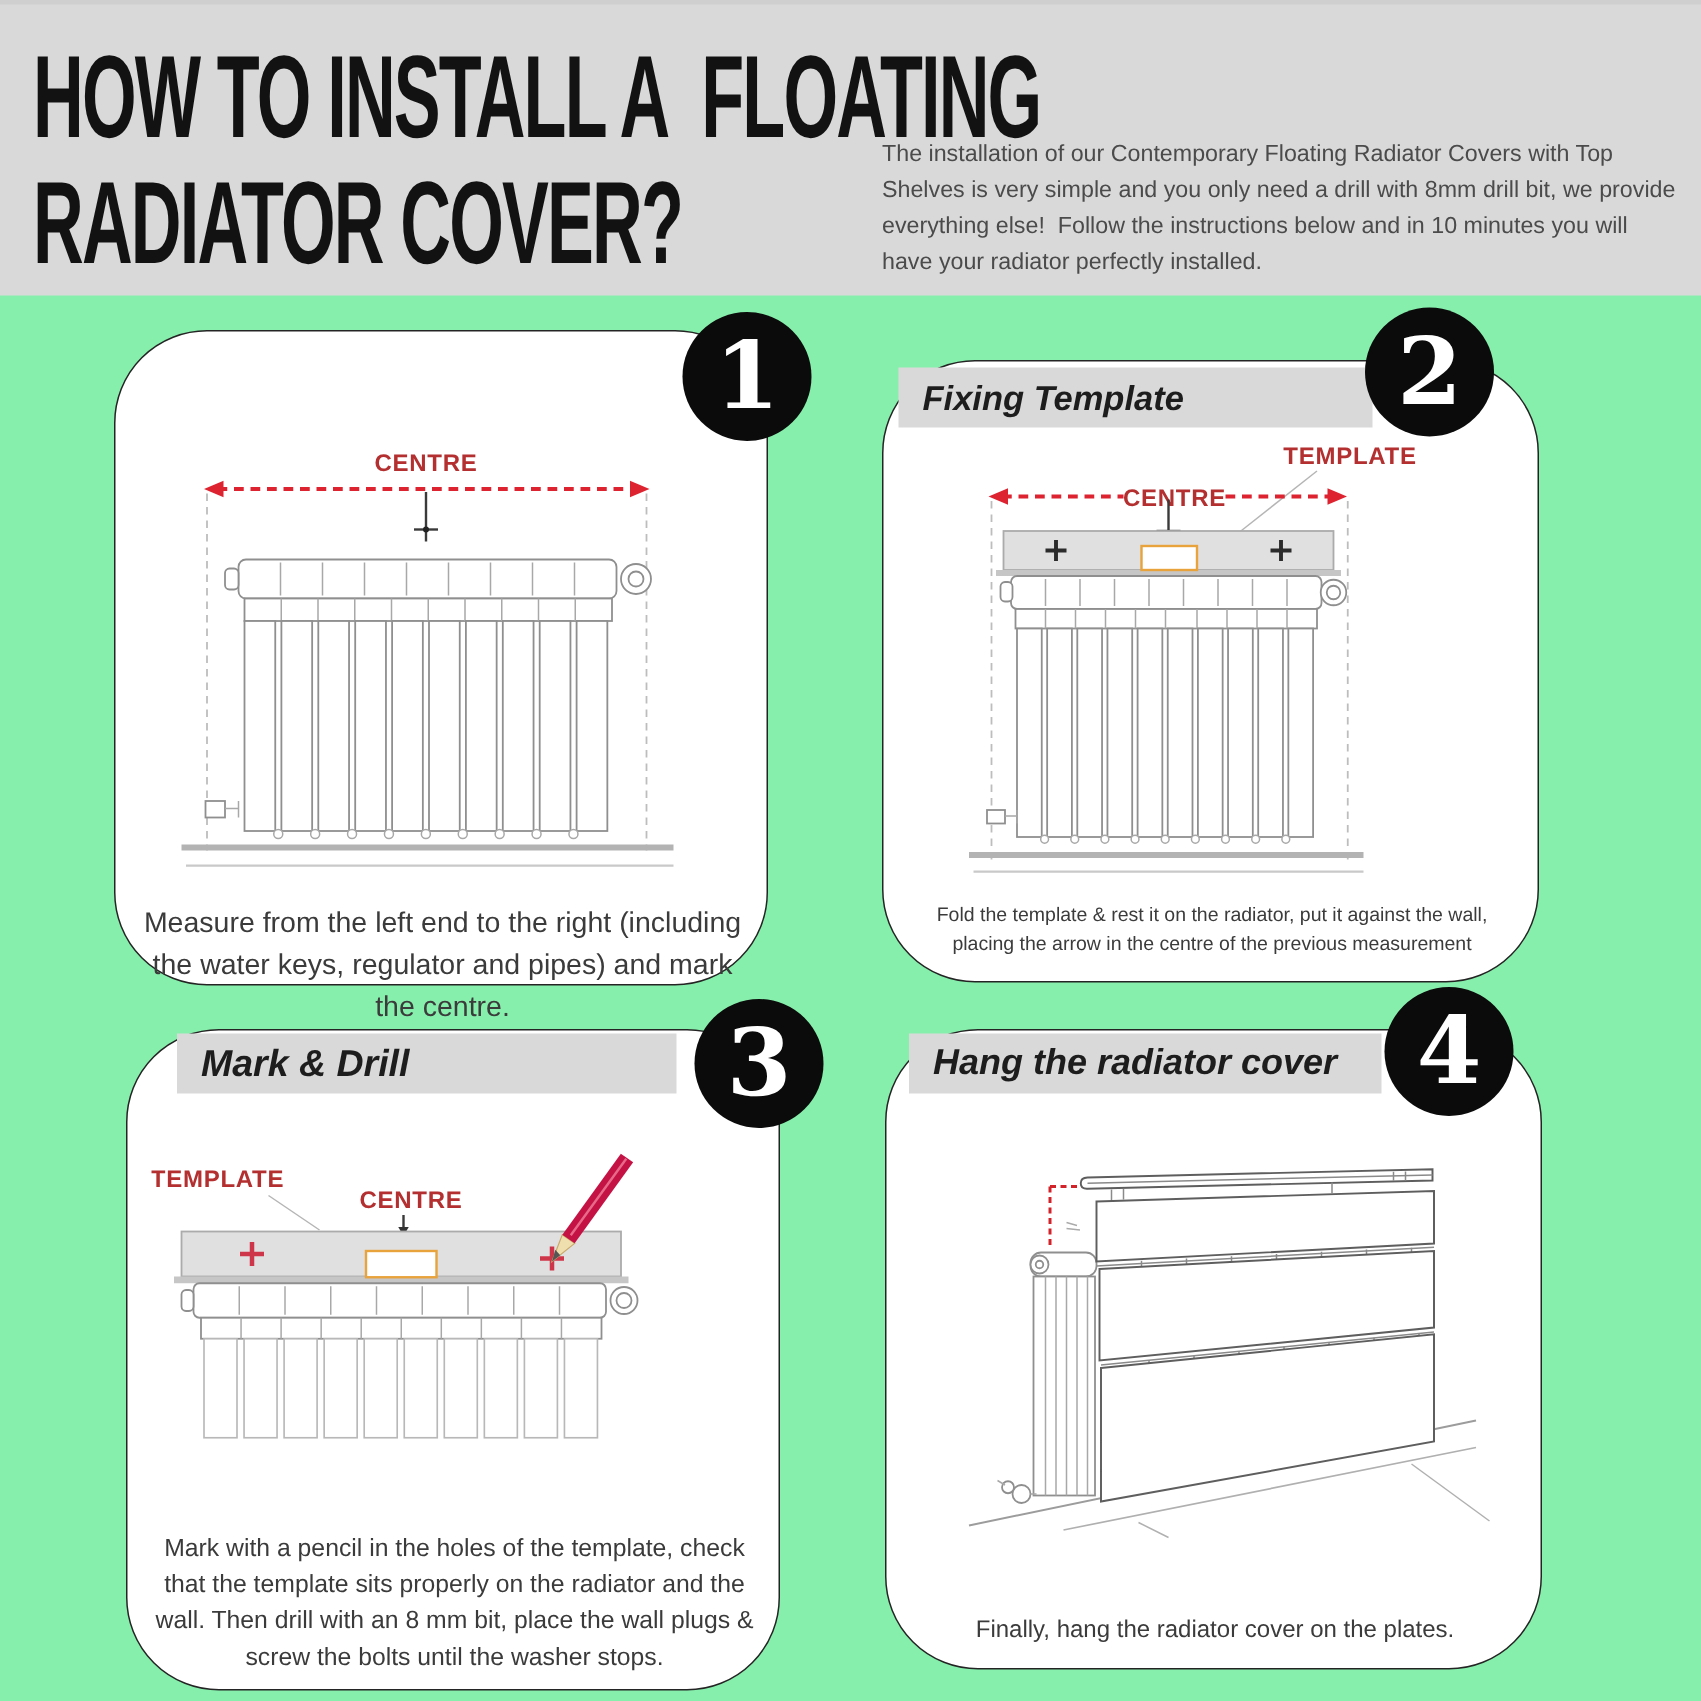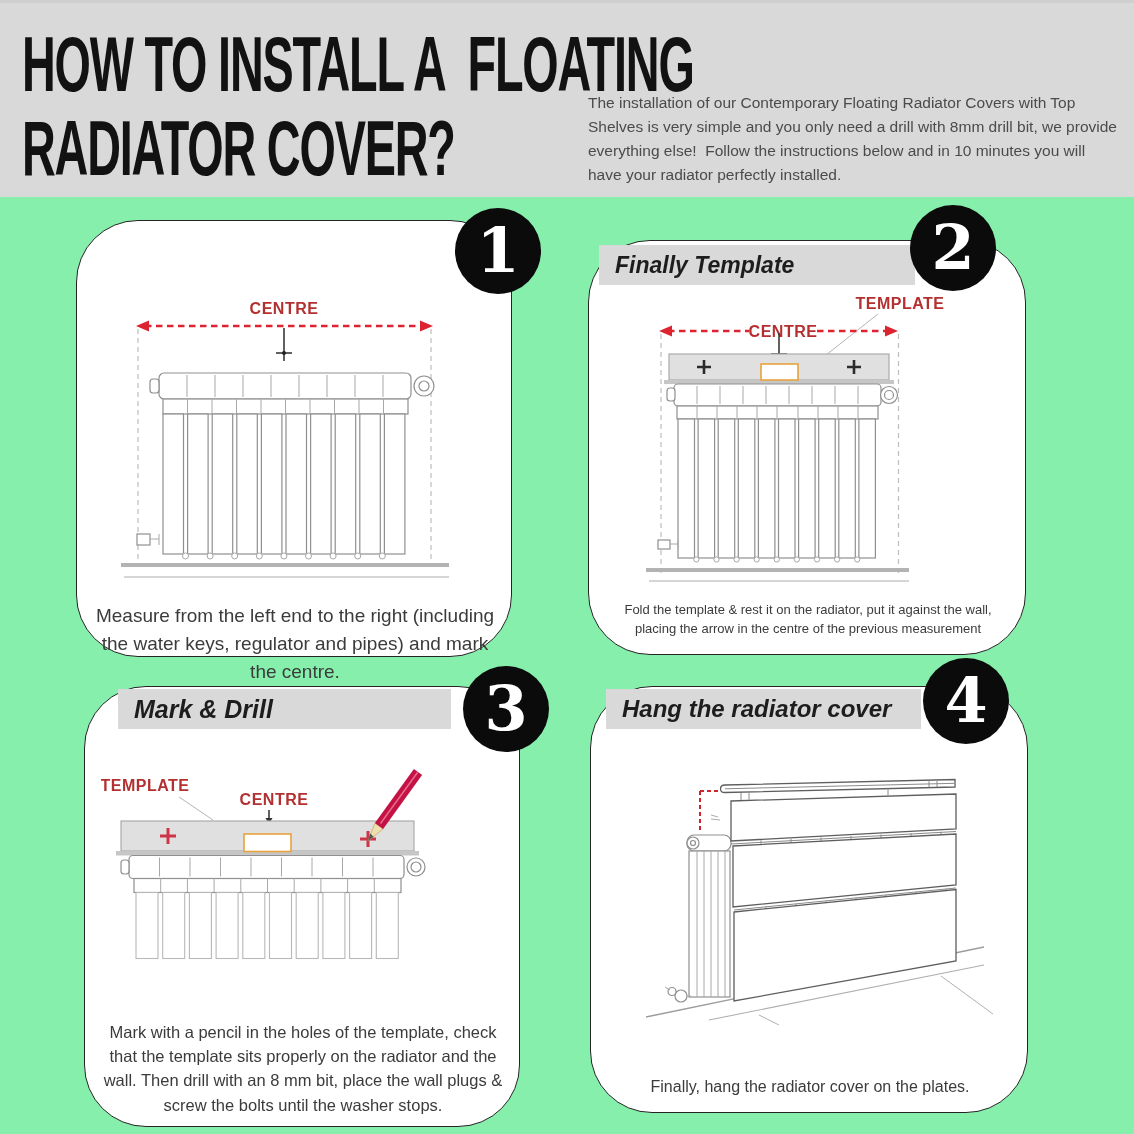--- a/index.html
+++ b/index.html
@@ -107,21 +107,21 @@
         <path class="rad-thin" d="M53,256h9 M62,251v11"></path>
       </g>
       <line class="floor1" x1="24" y1="282" x2="352" y2="282"></line>
       <line class="floor2" x1="27" y1="294" x2="352" y2="294"></line>
     </svg>
     <p class="caption" style="left:16px;top:362px;width:404px;font-size:19px;">Measure from the left end to the right (including the water keys, regulator and pipes) and mark the centre.</p>
   </section>
 
   <section class="panel panel-2">
     <div class="panel-bar" style="left:10px;top:4px;width:316px;height:40px;font-size:23px;">
-      <span>Finally Template</span>
+      <span>Fixing Template</span>
     </div>
     <div class="step-circle" style="left:321px;top:-36px;">
       <span>2</span>
     </div>
     <svg class="illu" style="left:42px;top:52px;" width="330" height="290" viewBox="0 0 330 290">
       <text class="lbl" x="269" y="16" text-anchor="middle">TEMPLATE</text>
       <line x1="247" y1="21" x2="195" y2="62" stroke="#b5b5b5" stroke-width="1"></line>
       <line class="dash-red" x1="37" y1="38" x2="118" y2="38"></line>
       <polygon class="arrow-red" points="28,38 41,32.5 41,43.5"></polygon>
       <text class="lbl" x="152" y="44" text-anchor="middle">CENTRE</text>

